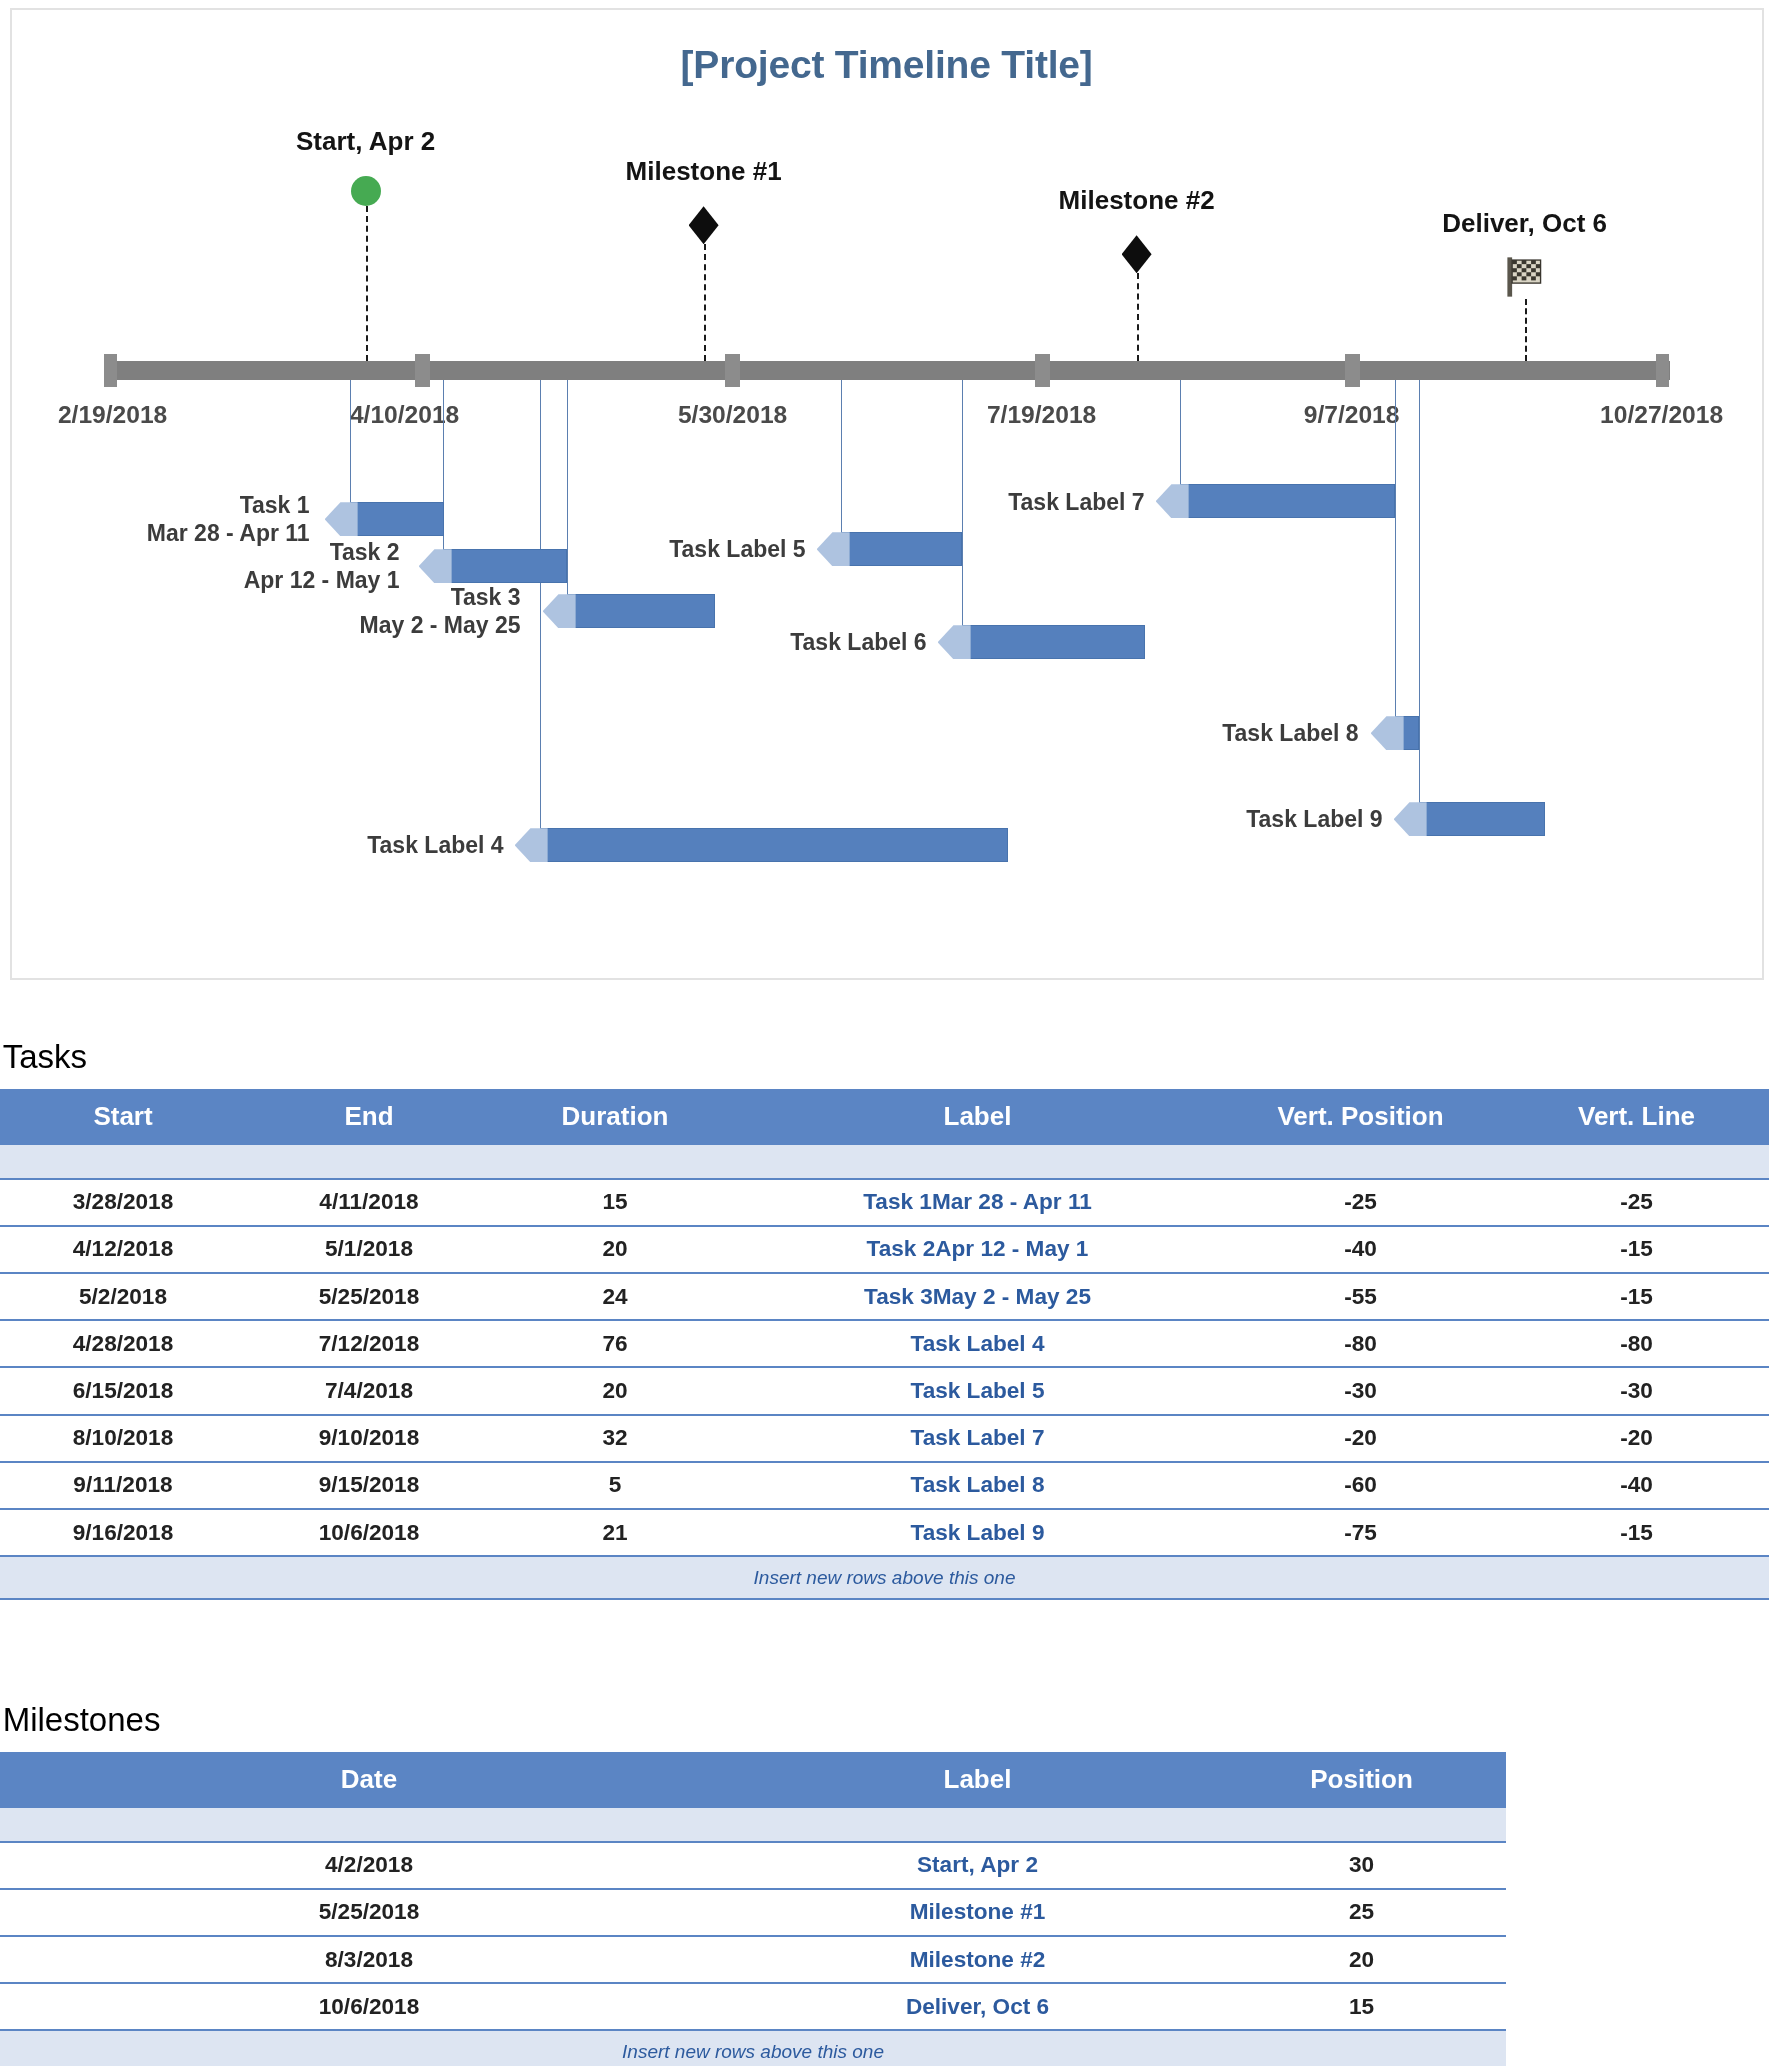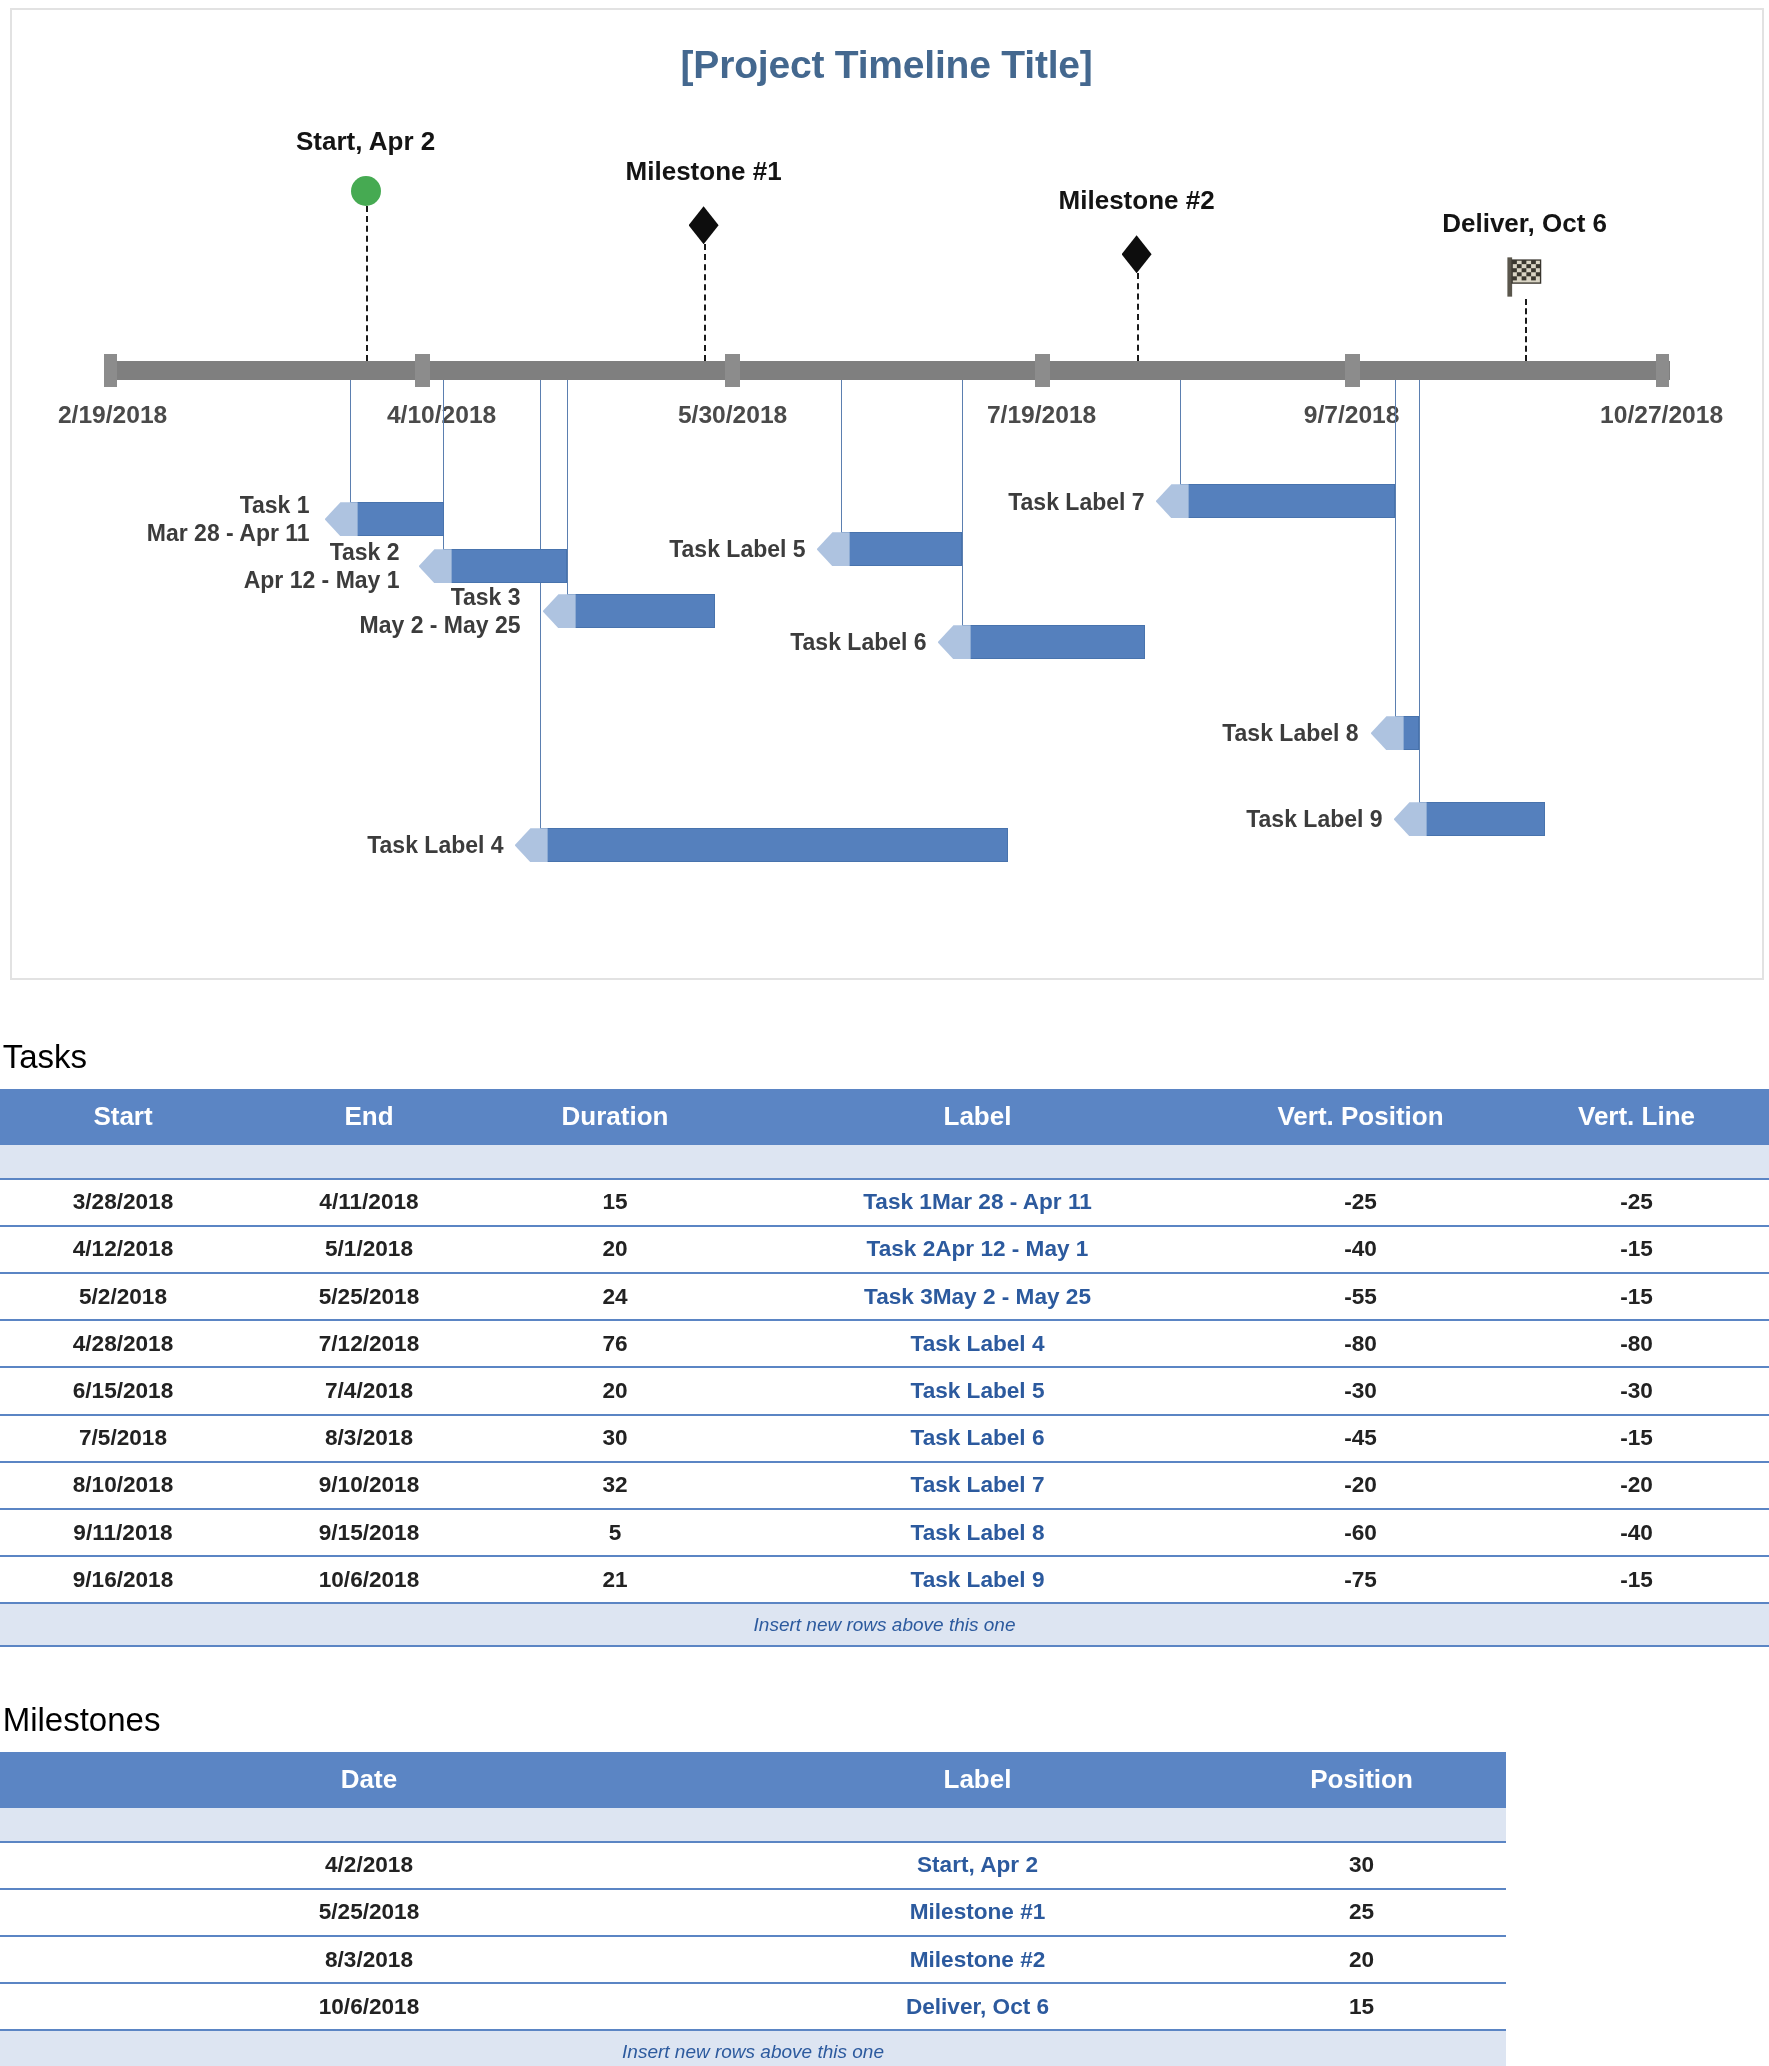--- a/index.html
+++ b/index.html
@@ -182,21 +182,21 @@
 
     <div id="axis-bar"></div>
     <div class="axis-endcap" style="left:92px;"></div>
     <div class="axis-tick" style="left:403px;"></div>
     <div class="axis-tick" style="left:713px;"></div>
     <div class="axis-tick" style="left:1023px;"></div>
     <div class="axis-tick" style="left:1333px;"></div>
     <div class="axis-endcap" style="left:1644px;"></div>
 
     <div class="axis-label" style="left:101px;">2/19/2018</div>
-    <div class="axis-label" style="left:430px;">4/10/2018</div>
+    <div class="axis-label" style="left:393px;">4/10/2018</div>
     <div class="axis-label" style="left:721px;">5/30/2018</div>
     <div class="axis-label" style="left:1030px;">7/19/2018</div>
     <div class="axis-label" style="left:1340px;">9/7/2018</div>
     <div class="axis-label" style="left:1650px;">10/27/2018</div>
 
     <div class="ms-label" style="left:354px; top:116px;">Start, Apr 2</div>
     <div class="ms-circle" style="left:354px; top:166px;"></div>
     <div class="ms-stem" style="left:354px; top:196px; height:155px;"></div>
 
     <div class="ms-label" style="left:692px; top:146px;">Milestone #1</div>
@@ -363,28 +363,20 @@
     </tr>
     <tr>
       <td>6/15/2018</td>
       <td>7/4/2018</td>
       <td>20</td>
       <td class="label-cell">Task Label 5</td>
       <td>-30</td>
       <td>-30</td>
     </tr>
     <tr>
-      <td>7/5/2018</td>
-      <td>8/3/2018</td>
-      <td>30</td>
-      <td class="label-cell">Task Label 6</td>
-      <td>-45</td>
-      <td>-15</td>
-    </tr>
-    <tr>
       <td>8/10/2018</td>
       <td>9/10/2018</td>
       <td>32</td>
       <td class="label-cell">Task Label 7</td>
       <td>-20</td>
       <td>-20</td>
     </tr>
     <tr>
       <td>9/11/2018</td>
       <td>9/15/2018</td>

